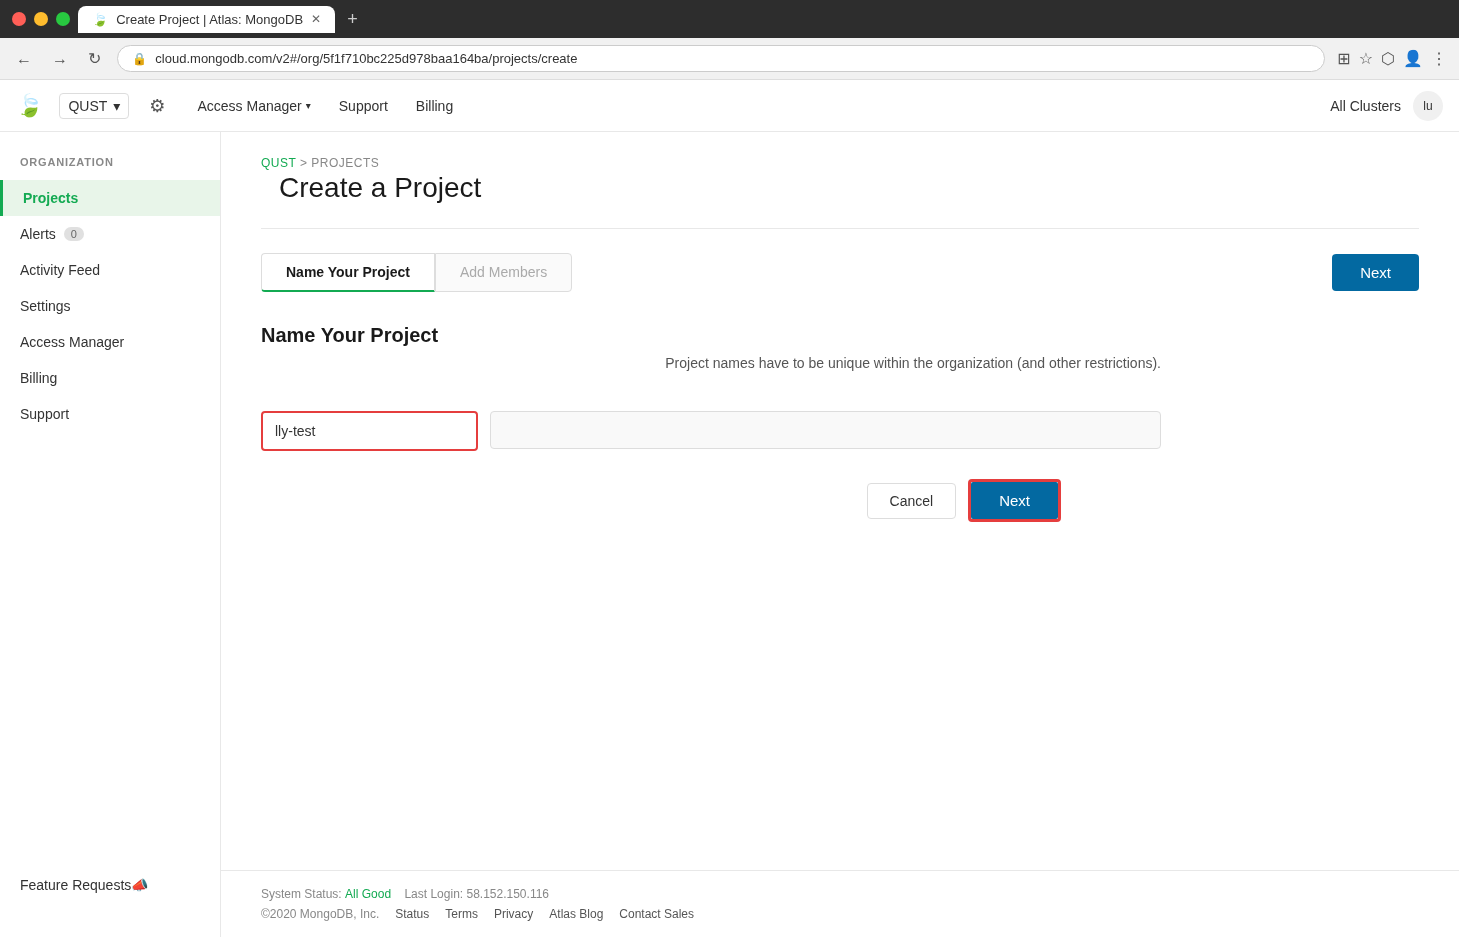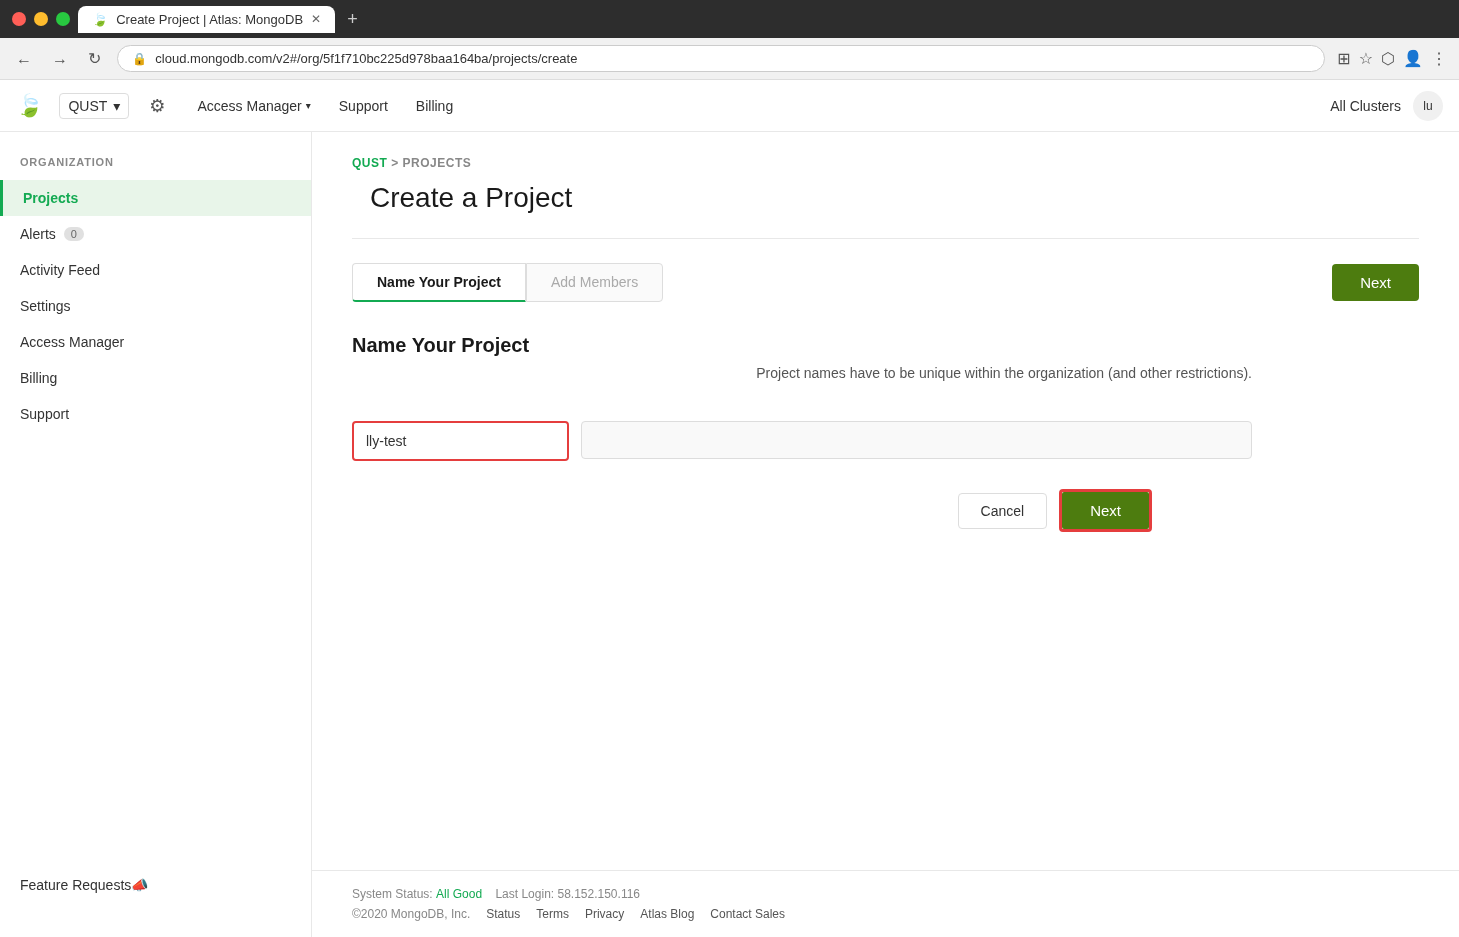--- a/index.html
+++ b/index.html
@@ -108,21 +108,21 @@
       justify-content: center;
       font-size: 12px;
       cursor: pointer;
     }
 
     
     .main-layout { display: flex; flex: 1; overflow: hidden; }
 
     
     .sidebar {
-      width: 312px;
+      width: 221px;
       background: #fff;
       border-right: 1px solid #e8e8e8;
       padding: 24px 0;
       display: flex;
       flex-direction: column;
     }
     .sidebar-section-label {
       font-size: 11px;
       font-weight: 700;
       color: #888;
@@ -170,24 +170,23 @@
       flex: 1;
       overflow-y: auto;
       padding: 24px 40px;
       background: #fff;
     }
 
     
     .breadcrumb {
       font-size: 12px;
       color: #13AA52;
-      margin-bottom: 12px;
+      margin-bottom: 2px;
       text-transform: uppercase;
       letter-spacing: 0.5px;
-      font-weight: bold;
     }
     .breadcrumb span { color: #888; }
 
     
     .page-title {
       font-size: 28px;
       font-weight: 400;
       color: #1a1a1a;
       margin-bottom: 24px;
       margin-left: 18px;
@@ -215,21 +214,21 @@
     .step-tab.active {
       background: #fff;
       font-weight: 600;
       color: #1a1a1a;
       border-bottom: 2px solid #13AA52;
     }
     .step-tab.inactive { color: #aaa; background: #fafafa; }
     .step-tab:first-child { border-radius: 4px 0 0 4px; }
     .step-tab:last-child { border-radius: 0 4px 4px 0; }
     .steps-next-btn {
-      background: #4d7c0f;
+      background: #0369a1;
       color: #fff;
       border: none;
       padding: 10px 28px;
       border-radius: 4px;
       font-size: 15px;
       cursor: pointer;
       font-weight: 500;
     }
 
     

